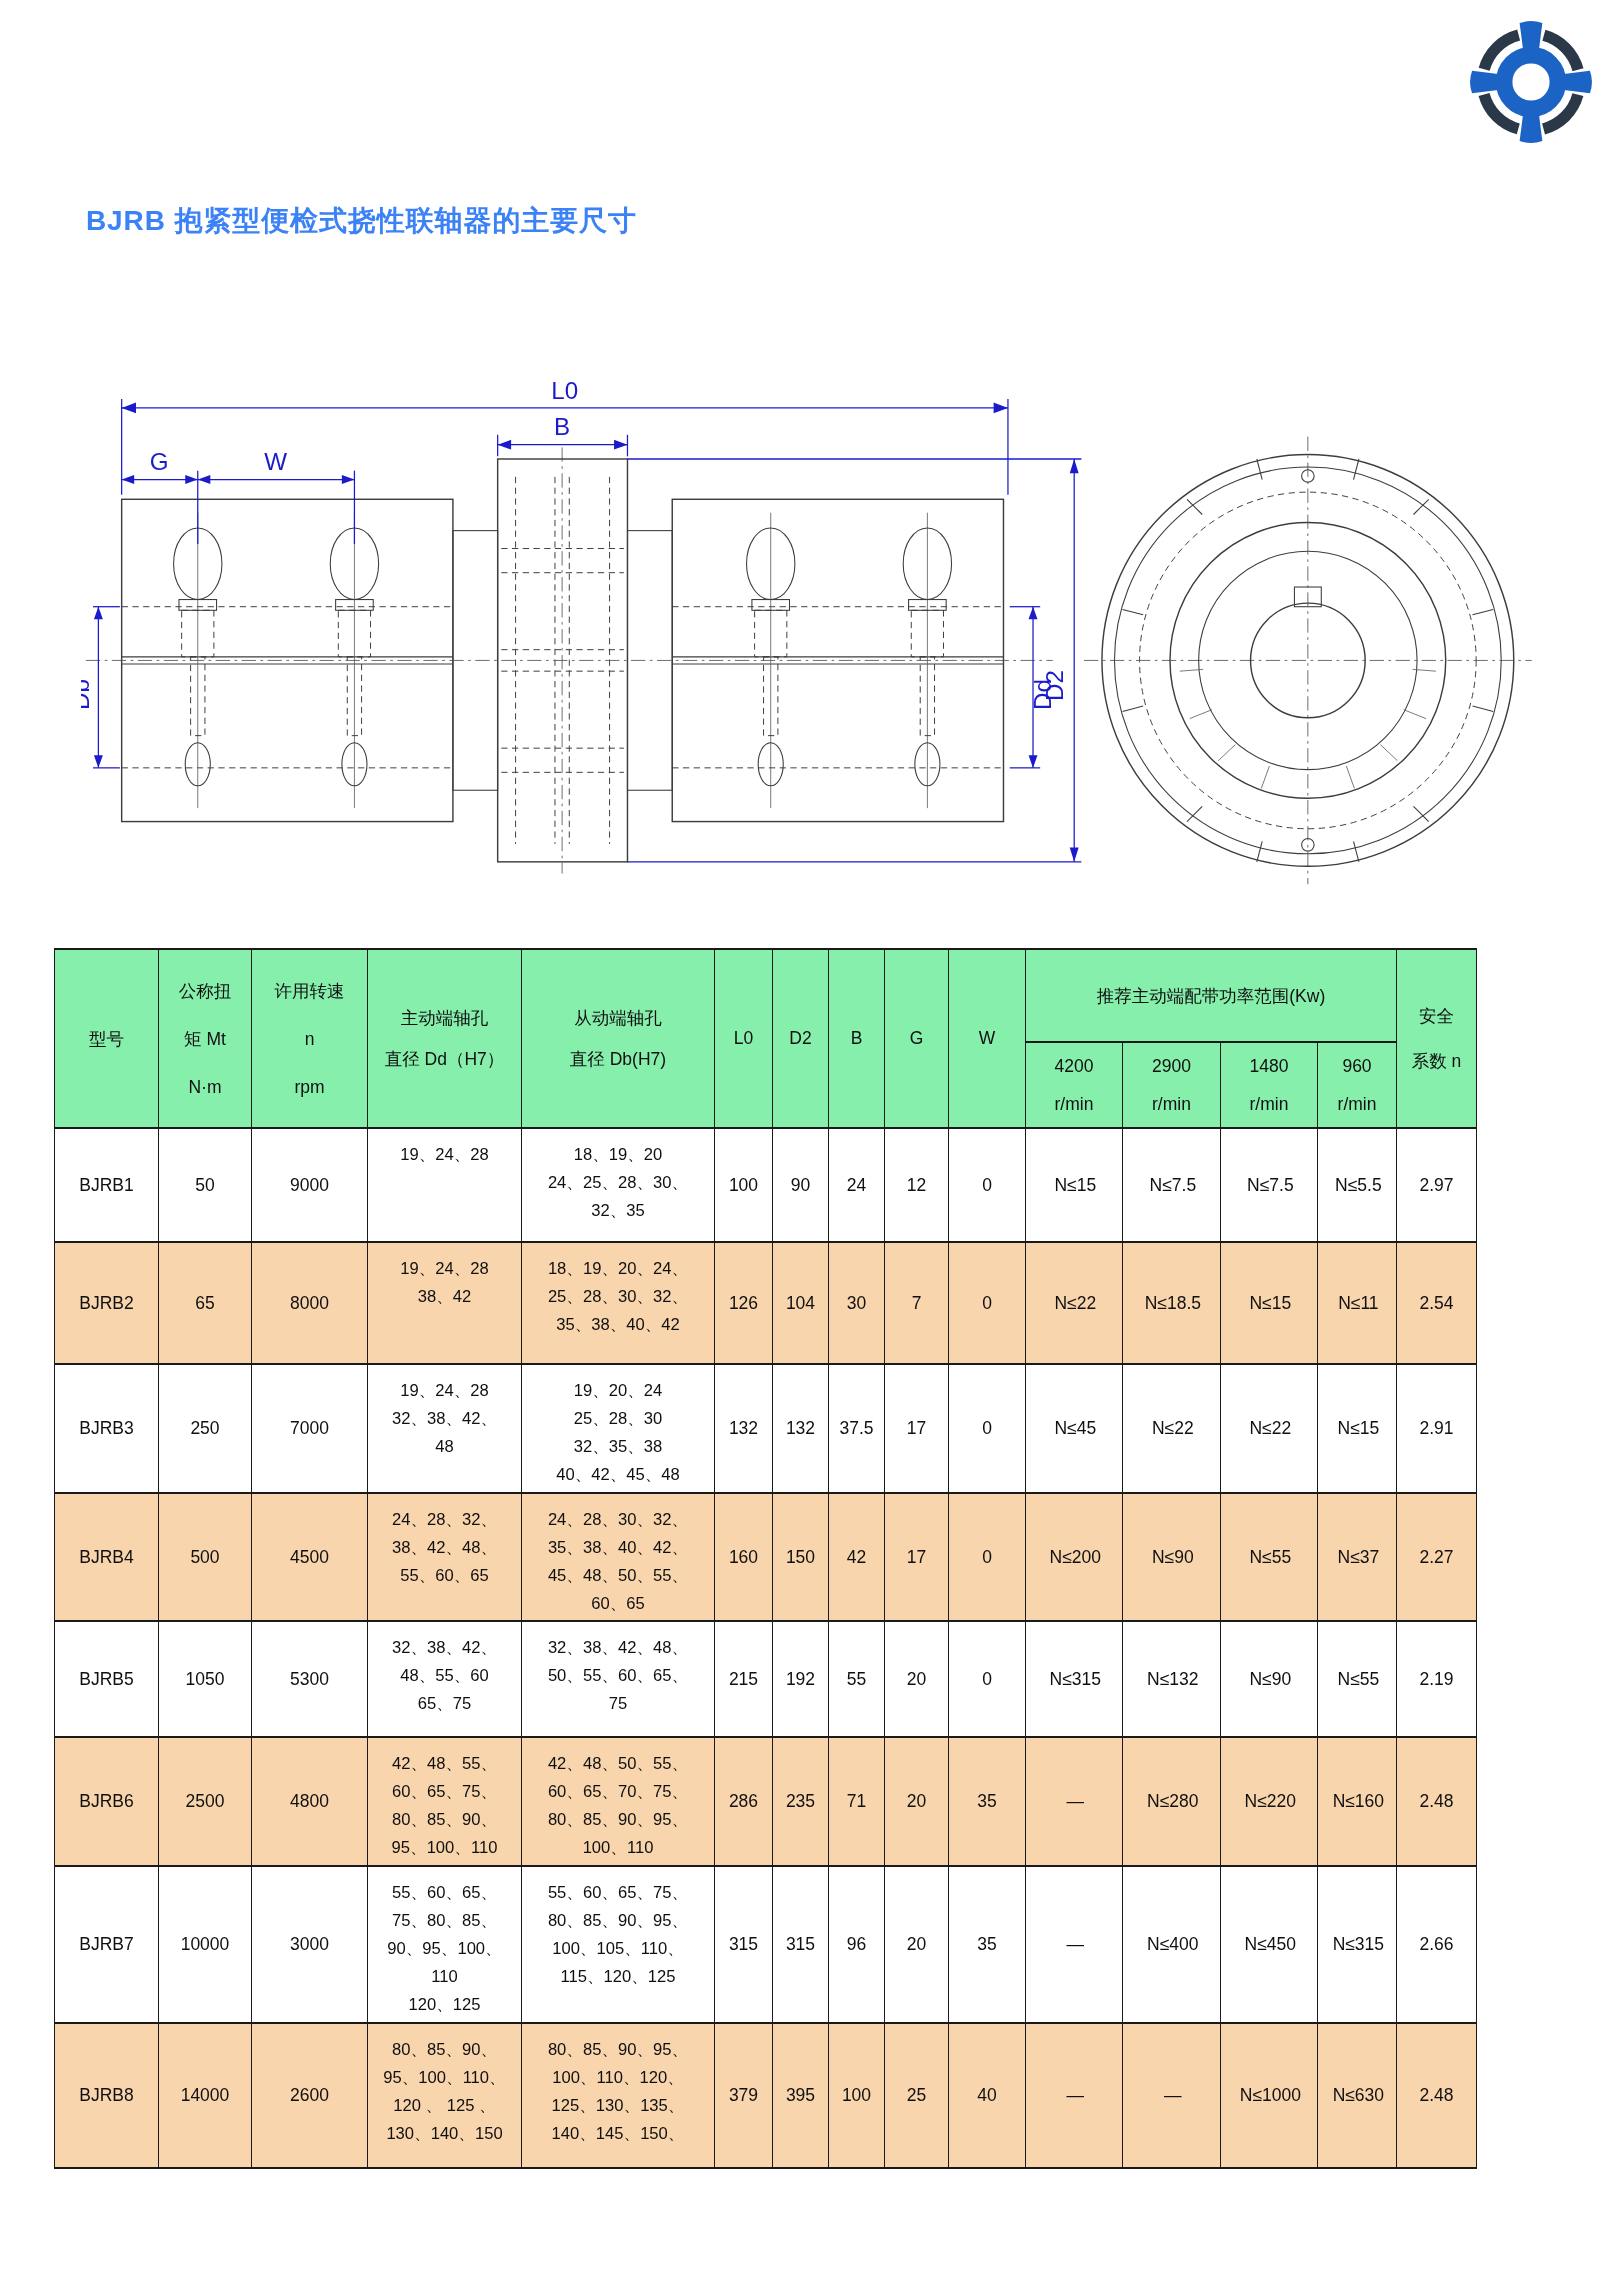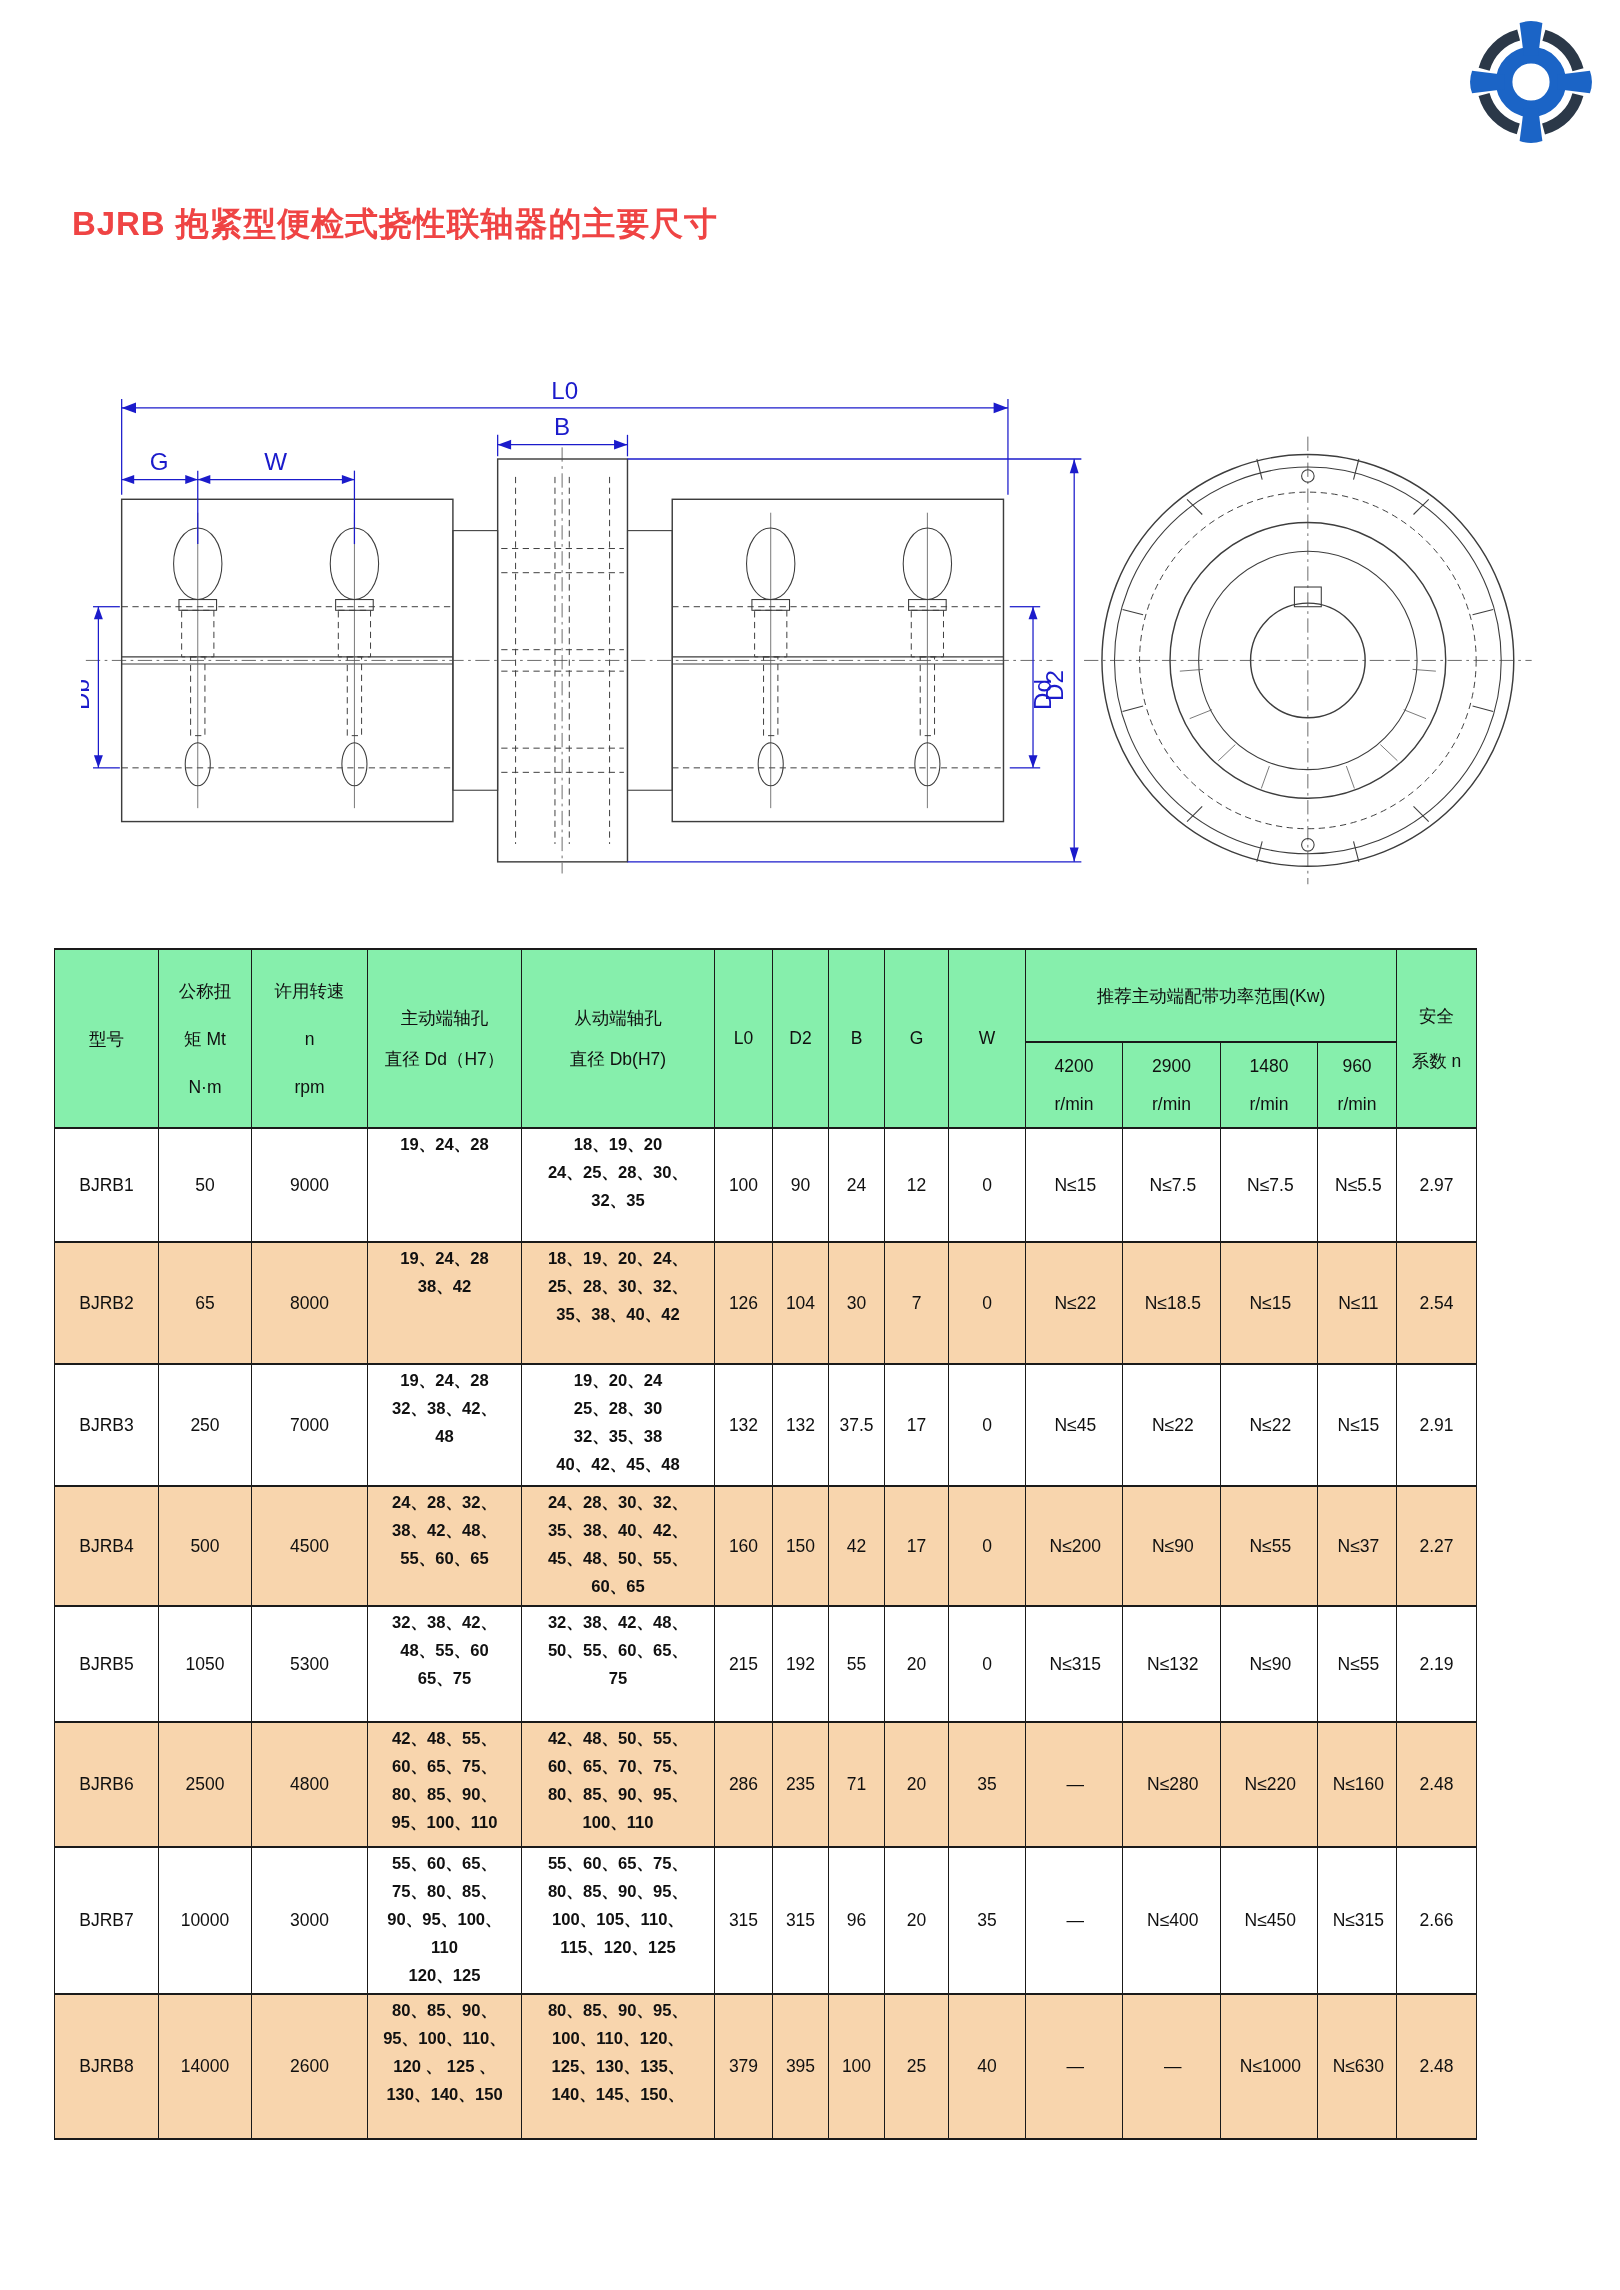--- a/index.html
+++ b/index.html
@@ -2,22 +2,22 @@
 <html style="font-size:14.3px"><head>
 <meta charset="utf-8">
 <style>
   html,body{margin:0;padding:0;}
   body{
     width:1620px;height:2291px;position:relative;background:#ffffff;
     font-family:"Liberation Sans","DejaVu Sans",sans-serif;color:#111;
   }
   
   .page-title{
-    position:absolute;left:72px;top:202px;
-    font-size:33px;font-weight:bold;color:#ef4444;letter-spacing:0.9px;
+    position:absolute;left:86px;top:202px;
+    font-size:28px;font-weight:bold;color:#3b82f6;letter-spacing:0.9px;
   }
   
   .logo{position:absolute;left:1469px;top:19.7px;width:124px;height:124px;}
   
   .drawing{position:absolute;left:81px;top:365px;width:1460px;height:564px;}
   .ol{stroke:#3d3d3d;stroke-width:1.6;fill:none;}
   .ol2{stroke:#3d3d3d;stroke-width:1.2;fill:none;}
   .thin{stroke:#5a5a5a;stroke-width:0.9;fill:none;}
   .dash{stroke:#3d3d3d;stroke-width:1.1;fill:none;stroke-dasharray:7 5;}
   .cl{stroke:#4a4a4a;stroke-width:0.9;fill:none;stroke-dasharray:16 5 3 5;}
@@ -41,21 +41,21 @@
   .spec-table tbody tr:nth-child(1){height:114px;}
   .spec-table tbody tr:nth-child(2){height:122px;}
   .spec-table tbody tr:nth-child(3){height:122px;}
   .spec-table tbody tr:nth-child(4){height:120px;}
   .spec-table tbody tr:nth-child(5){height:116px;}
   .spec-table tbody tr:nth-child(6){height:125px;}
   .spec-table tbody tr:nth-child(7){height:138px;}
   .spec-table tbody tr:nth-child(8){height:145px;}
   .spec-table tbody tr:nth-child(even) td{background:#F8D5AD;}
   .spec-table .left{text-align:center;}
-  .spec-table .top{vertical-align:top;padding-top:2px;font-weight:bold;}
+  .spec-table .top{vertical-align:top;padding-top:12px;}
   .spec-table .lh3 div{line-height:48px;}
   .spec-table .lh2 div{line-height:41px;}
   .spec-table .lh2s div{line-height:45px;}
   .spec-table .rmin div{line-height:38px;}
   .spec-table td.list{font-size:16.6px;}
   .spec-table td.list div{line-height:28px;}
   .spec-table td.pow{padding-left:7.2px;}
 </style>
 </head>
 <body>

